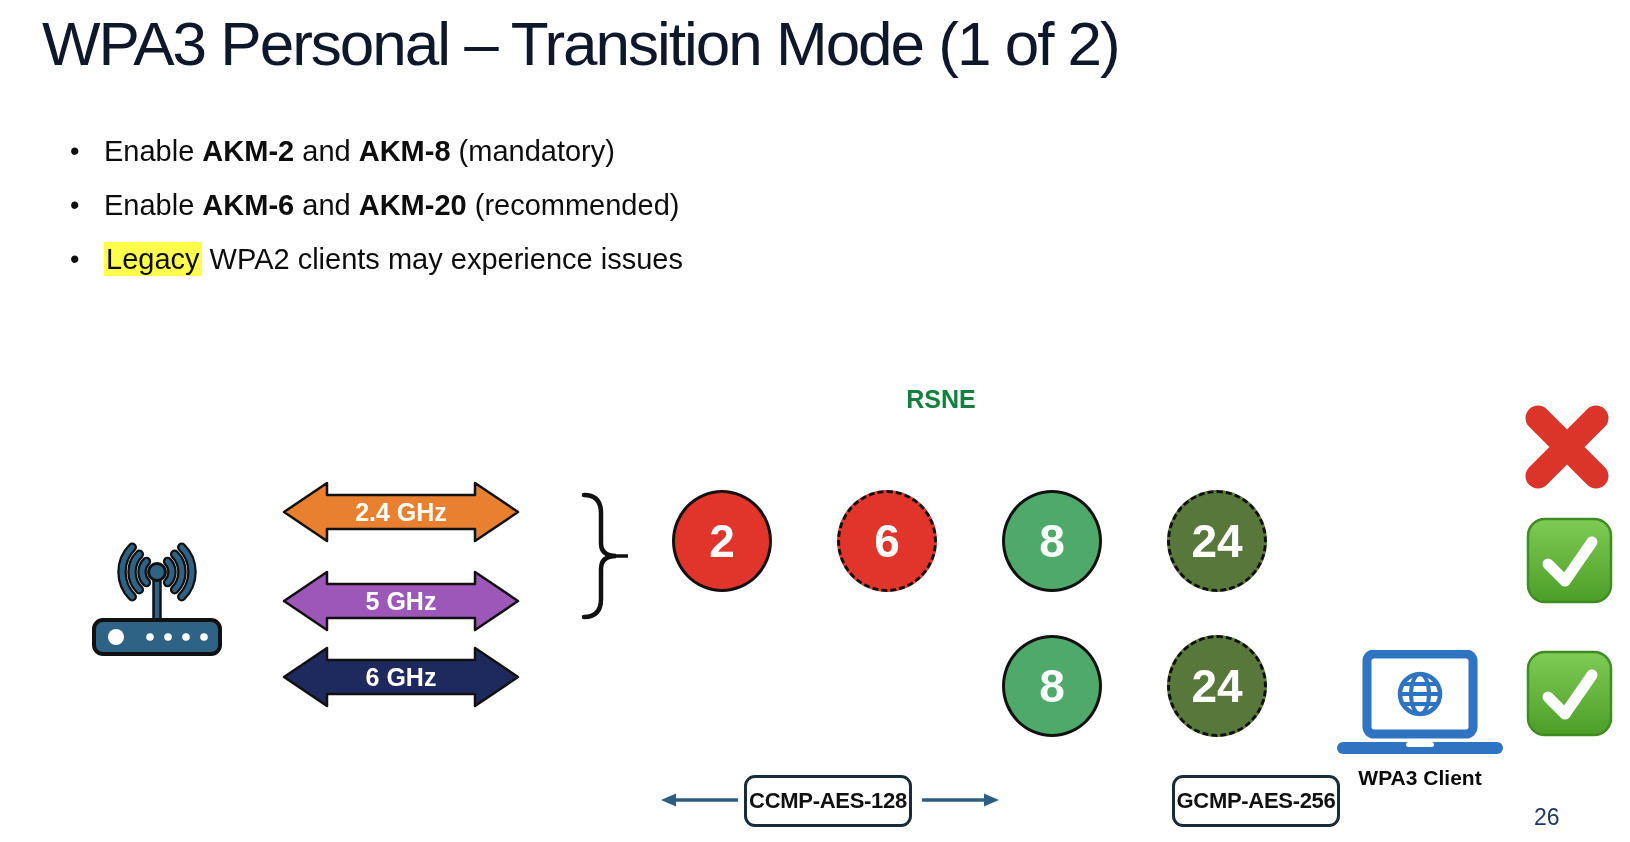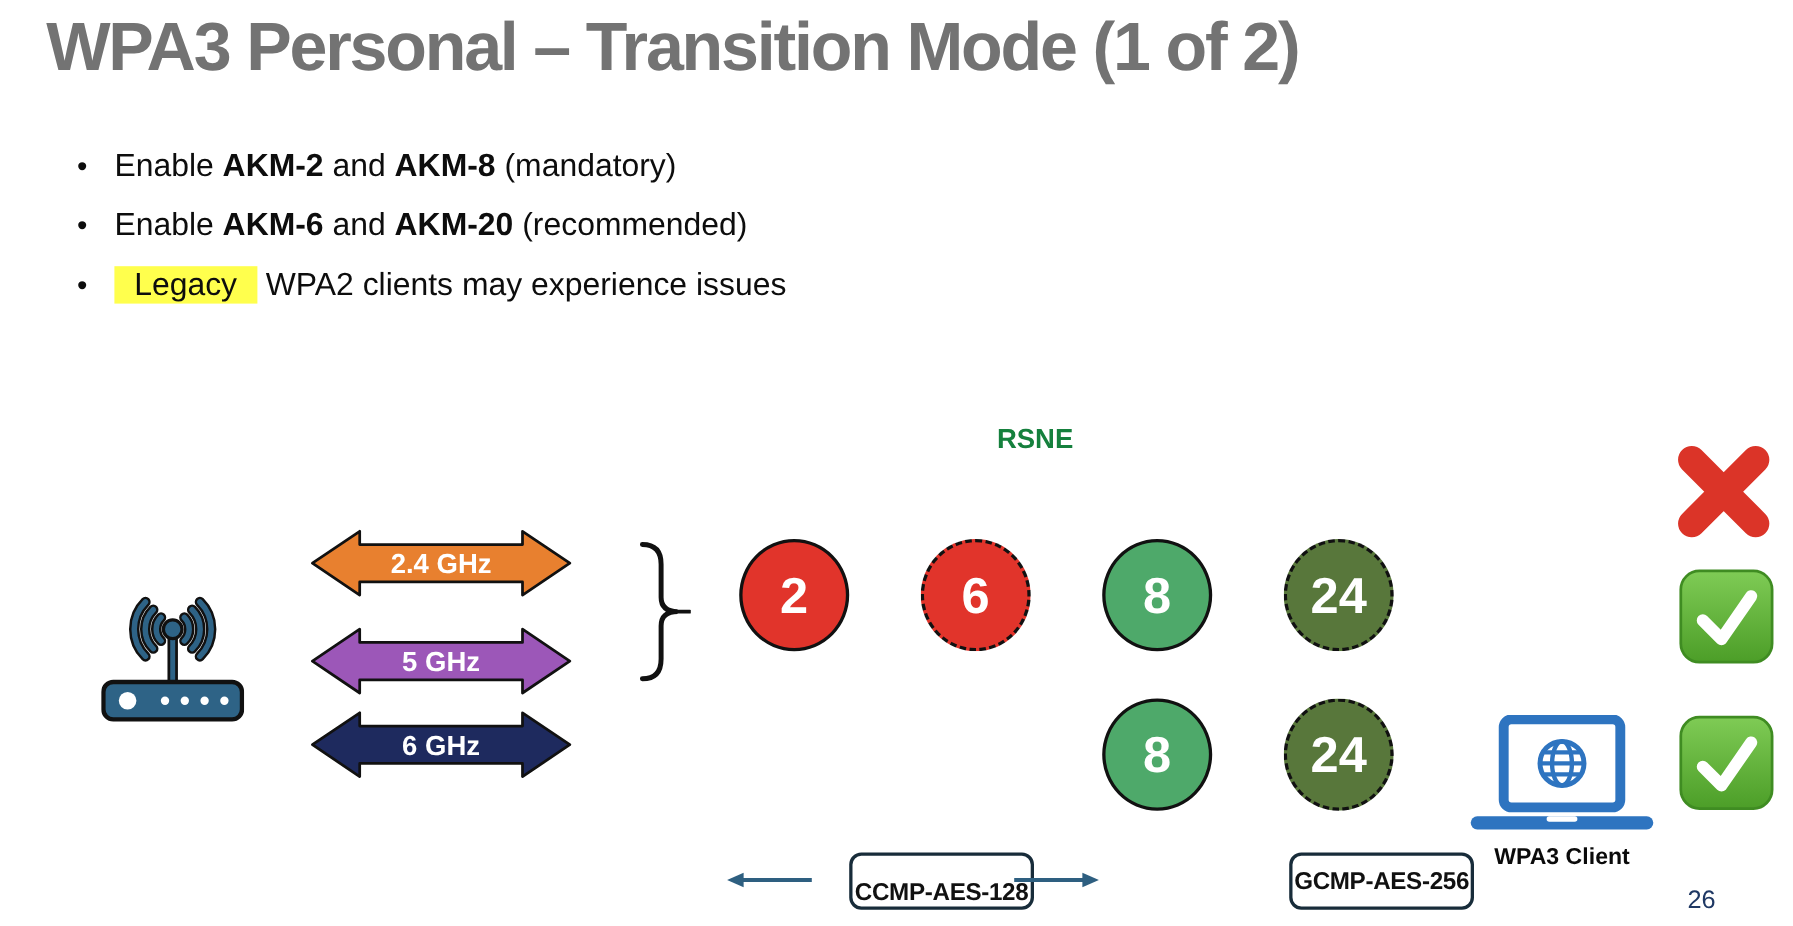--- a/index.html
+++ b/index.html
@@ -1,24 +1,24 @@
 <!DOCTYPE html>
 <html><head>
 <meta charset="utf-8">
 <style>
   html,body{margin:0;padding:0;background:#fff;}
   .slide{position:relative;width:1630px;height:842px;background:#ffffff;overflow:hidden;
          font-family:"Liberation Sans", sans-serif;color:#0d0d0d;}
-  .title{position:absolute;left:42px;top:8px;margin:0;font-size:62px;font-weight:700;
-         letter-spacing:-2px;color:#737373;white-space:nowrap;}
+  .title{position:absolute;left:42px;top:8px;margin:0;font-size:62px;font-weight:400;
+         letter-spacing:-2px;color:#0f172a;white-space:nowrap;}
   .bullets{position:absolute;left:48px;top:118px;margin:16px;padding:0;list-style:none;font-size:29px;}
   .bullets li{position:relative;padding-left:40px;margin-bottom:20px;height:34px;line-height:34px;white-space:nowrap;}
   .bullets li::before{content:"\2022";position:absolute;left:6px;top:0;font-size:27px;}
   .b{font-weight:700;}
-  .hl{padding:1px 18px;text-align:right;}
+  .hl{padding:1px 2px;text-align:right;}
   .diagram{position:absolute;left:0;top:0;width:1630px;height:842px;}
   .abs{position:absolute;}
   .rsne{position:absolute;left:891px;top:385px;width:100px;text-align:center;
         font-size:25px;font-weight:700;color:#15803d;}
   .akm-circle{position:absolute;width:100px;height:102px;border-radius:50%;box-sizing:border-box;
         display:flex;align-items:center;justify-content:center;color:#fff;font-size:46px;font-weight:700;}
   .cipherbox{position:absolute;width:168px;height:52px;top:775px;border:3.5px solid #182C3A;
         border-radius:11px;background:#fff;box-sizing:border-box;display:flex;align-items:center;
         justify-content:center;font-weight:700;font-size:22px;color:#111;letter-spacing:-0.3px;}
   .client{position:absolute;width:170px;text-align:center;}
@@ -89,21 +89,21 @@
         <div class="akm-circle" style="left: 1002px; top: 490px; background: rgb(78, 169, 106); border: 3px solid rgb(17, 17, 17);">8</div>
         <div class="akm-circle" style="left: 1167px; top: 490px; background: rgb(88, 119, 59); border: 3px dashed rgb(17, 17, 17);">24</div>
         <div class="akm-circle" style="left: 1002px; top: 635px; background: rgb(78, 169, 106); border: 3px solid rgb(17, 17, 17);">8</div>
         <div class="akm-circle" style="left: 1167px; top: 635px; background: rgb(88, 119, 59); border: 3px dashed rgb(17, 17, 17);">24</div>
       </div>
 
     <div class="abs" style="left:660px;top:791px;" id="larrow-slot"><svg width="80" height="18" viewBox="0 0 80 18">
    <line x1="78" y1="9" x2="13" y2="9" stroke="#2E5F80" stroke-width="3.5"></line>
    <polygon points="1,9 16,2.5 16,15.5" fill="#2E5F80"></polygon>
         </svg></div>
-    <div class="cipherbox" style="left:772px;align-items:flex-end;">
+    <div class="cipherbox" style="left:744px;">
       <span>CCMP-AES-128</span>
     </div>
     <div class="abs" style="left:920px;top:791px;" id="rarrow-slot"><svg width="80" height="18" viewBox="0 0 80 18">
    <line x1="2" y1="9" x2="67" y2="9" stroke="#2E5F80" stroke-width="3.5"></line>
    <polygon points="79,9 64,2.5 64,15.5" fill="#2E5F80"></polygon>
         </svg></div>
     <div class="cipherbox" style="left:1172px;">
       <span>GCMP-AES-256</span>
     </div>
 

